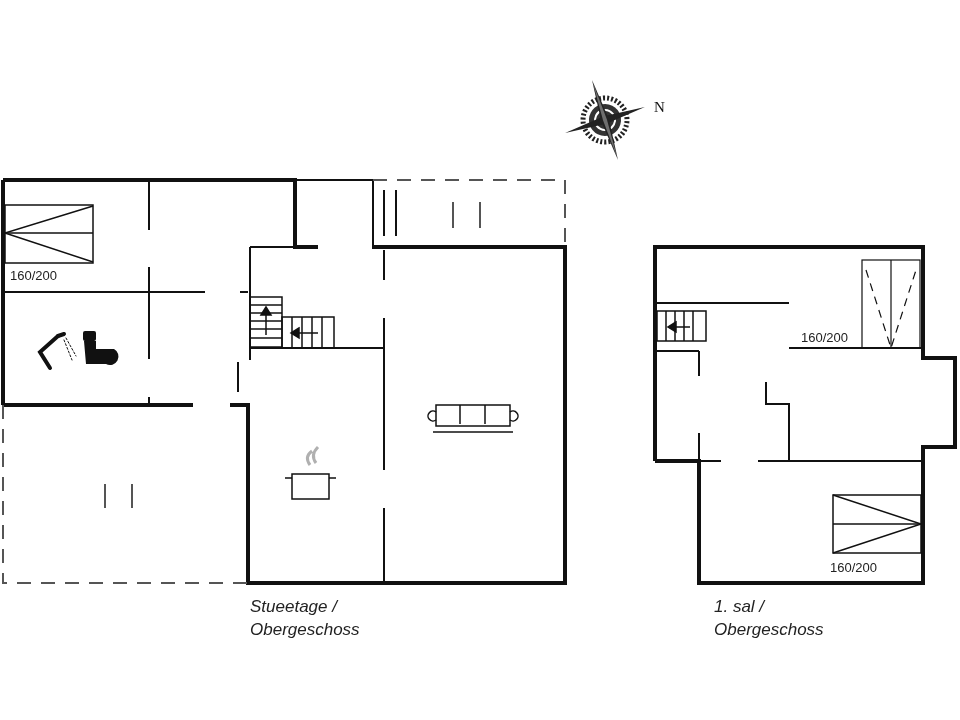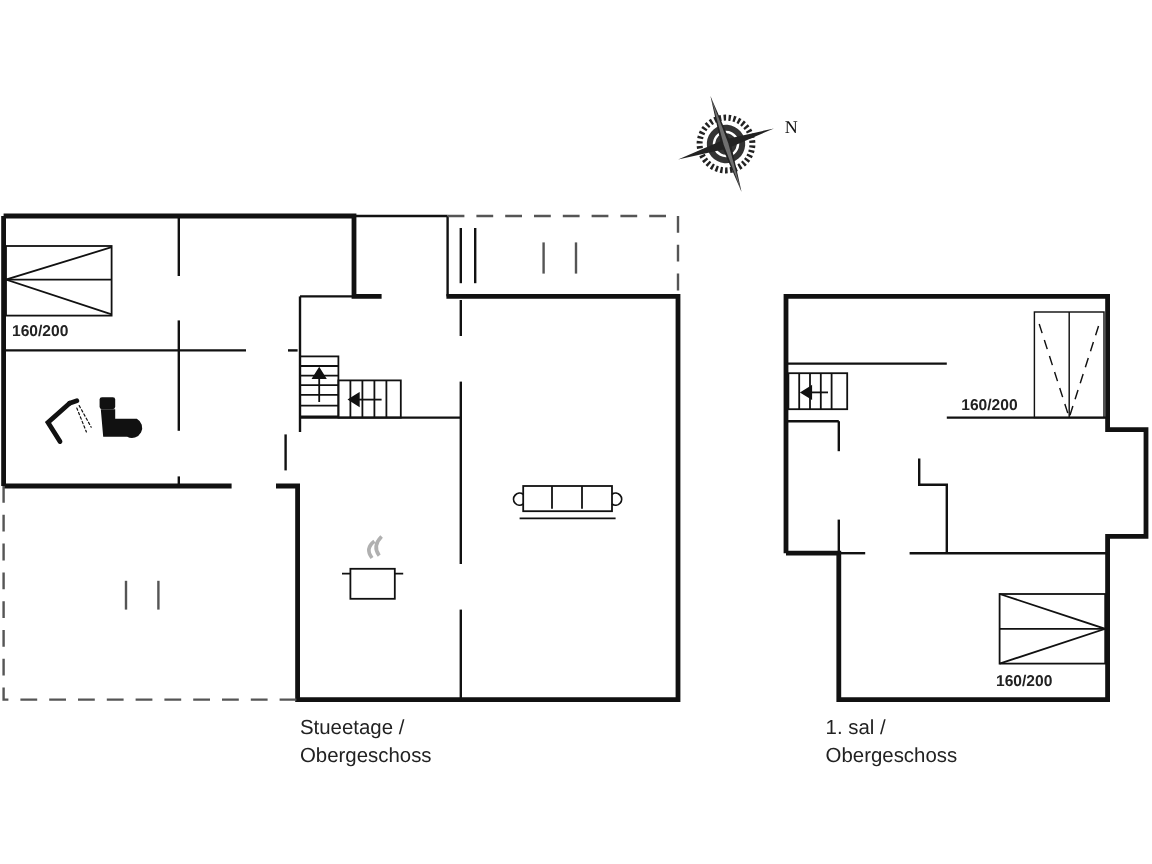--- a/index.html
+++ b/index.html
@@ -1,19 +1,19 @@
 <!DOCTYPE html>
 <html><head>
 <meta charset="utf-8">
 <style>
   html, body { margin: 0; padding: 0; background: #ffffff; }
   body { width: 960px; height: 720px; position: relative; overflow: hidden; font-family: "Liberation Sans", sans-serif; }
   #plan { position: absolute; left: 0; top: 0; width: 960px; height: 720px; }
-  .label { position: absolute; font-family: "Liberation Sans", sans-serif; font-size: 17px; color: #222; line-height: 23px; }
-  .dim { position: absolute; font-family: "Liberation Sans", sans-serif; font-size: 13px; color: #222; font-weight: bold; }
+  .label { position: absolute; font-family: "Liberation Sans", sans-serif; font-size: 17px; color: #222; line-height: 23px; font-style: italic; }
+  .dim { position: absolute; font-family: "Liberation Sans", sans-serif; font-size: 13px; color: #222; }
   .north { position: absolute; font-family: "Liberation Serif", serif; font-size: 15px; color: #111; }
 </style>
 </head>
 <body>
 
 <svg id="plan" viewBox="0 0 960 720" xmlns="http://www.w3.org/2000/svg">
 
   <g transform="translate(605,120) rotate(-18)">
     <circle r="22" fill="none" stroke="#222" stroke-width="5" stroke-dasharray="2 2"></circle>
     <circle r="16" fill="#333"></circle>
@@ -142,16 +142,16 @@
 <div class="north" style="left:654px;top:99px;">N</div>
 
 <div class="dim" style="left:10px;top:268px;">160/200</div>
 <div class="dim" style="left:801px;top:330px;">160/200</div>
 <div class="dim" style="left:830px;top:560px;">160/200</div>
 
 <div class="label" style="left:250px;top:595px;">
   <div>Stueetage /</div>
   <div>Obergeschoss</div>
 </div>
-<div class="label" style="left:688px;top:595px;">
+<div class="label" style="left:714px;top:595px;">
   <div>1. sal /</div>
   <div>Obergeschoss</div>
 </div>
 
 </body></html>

